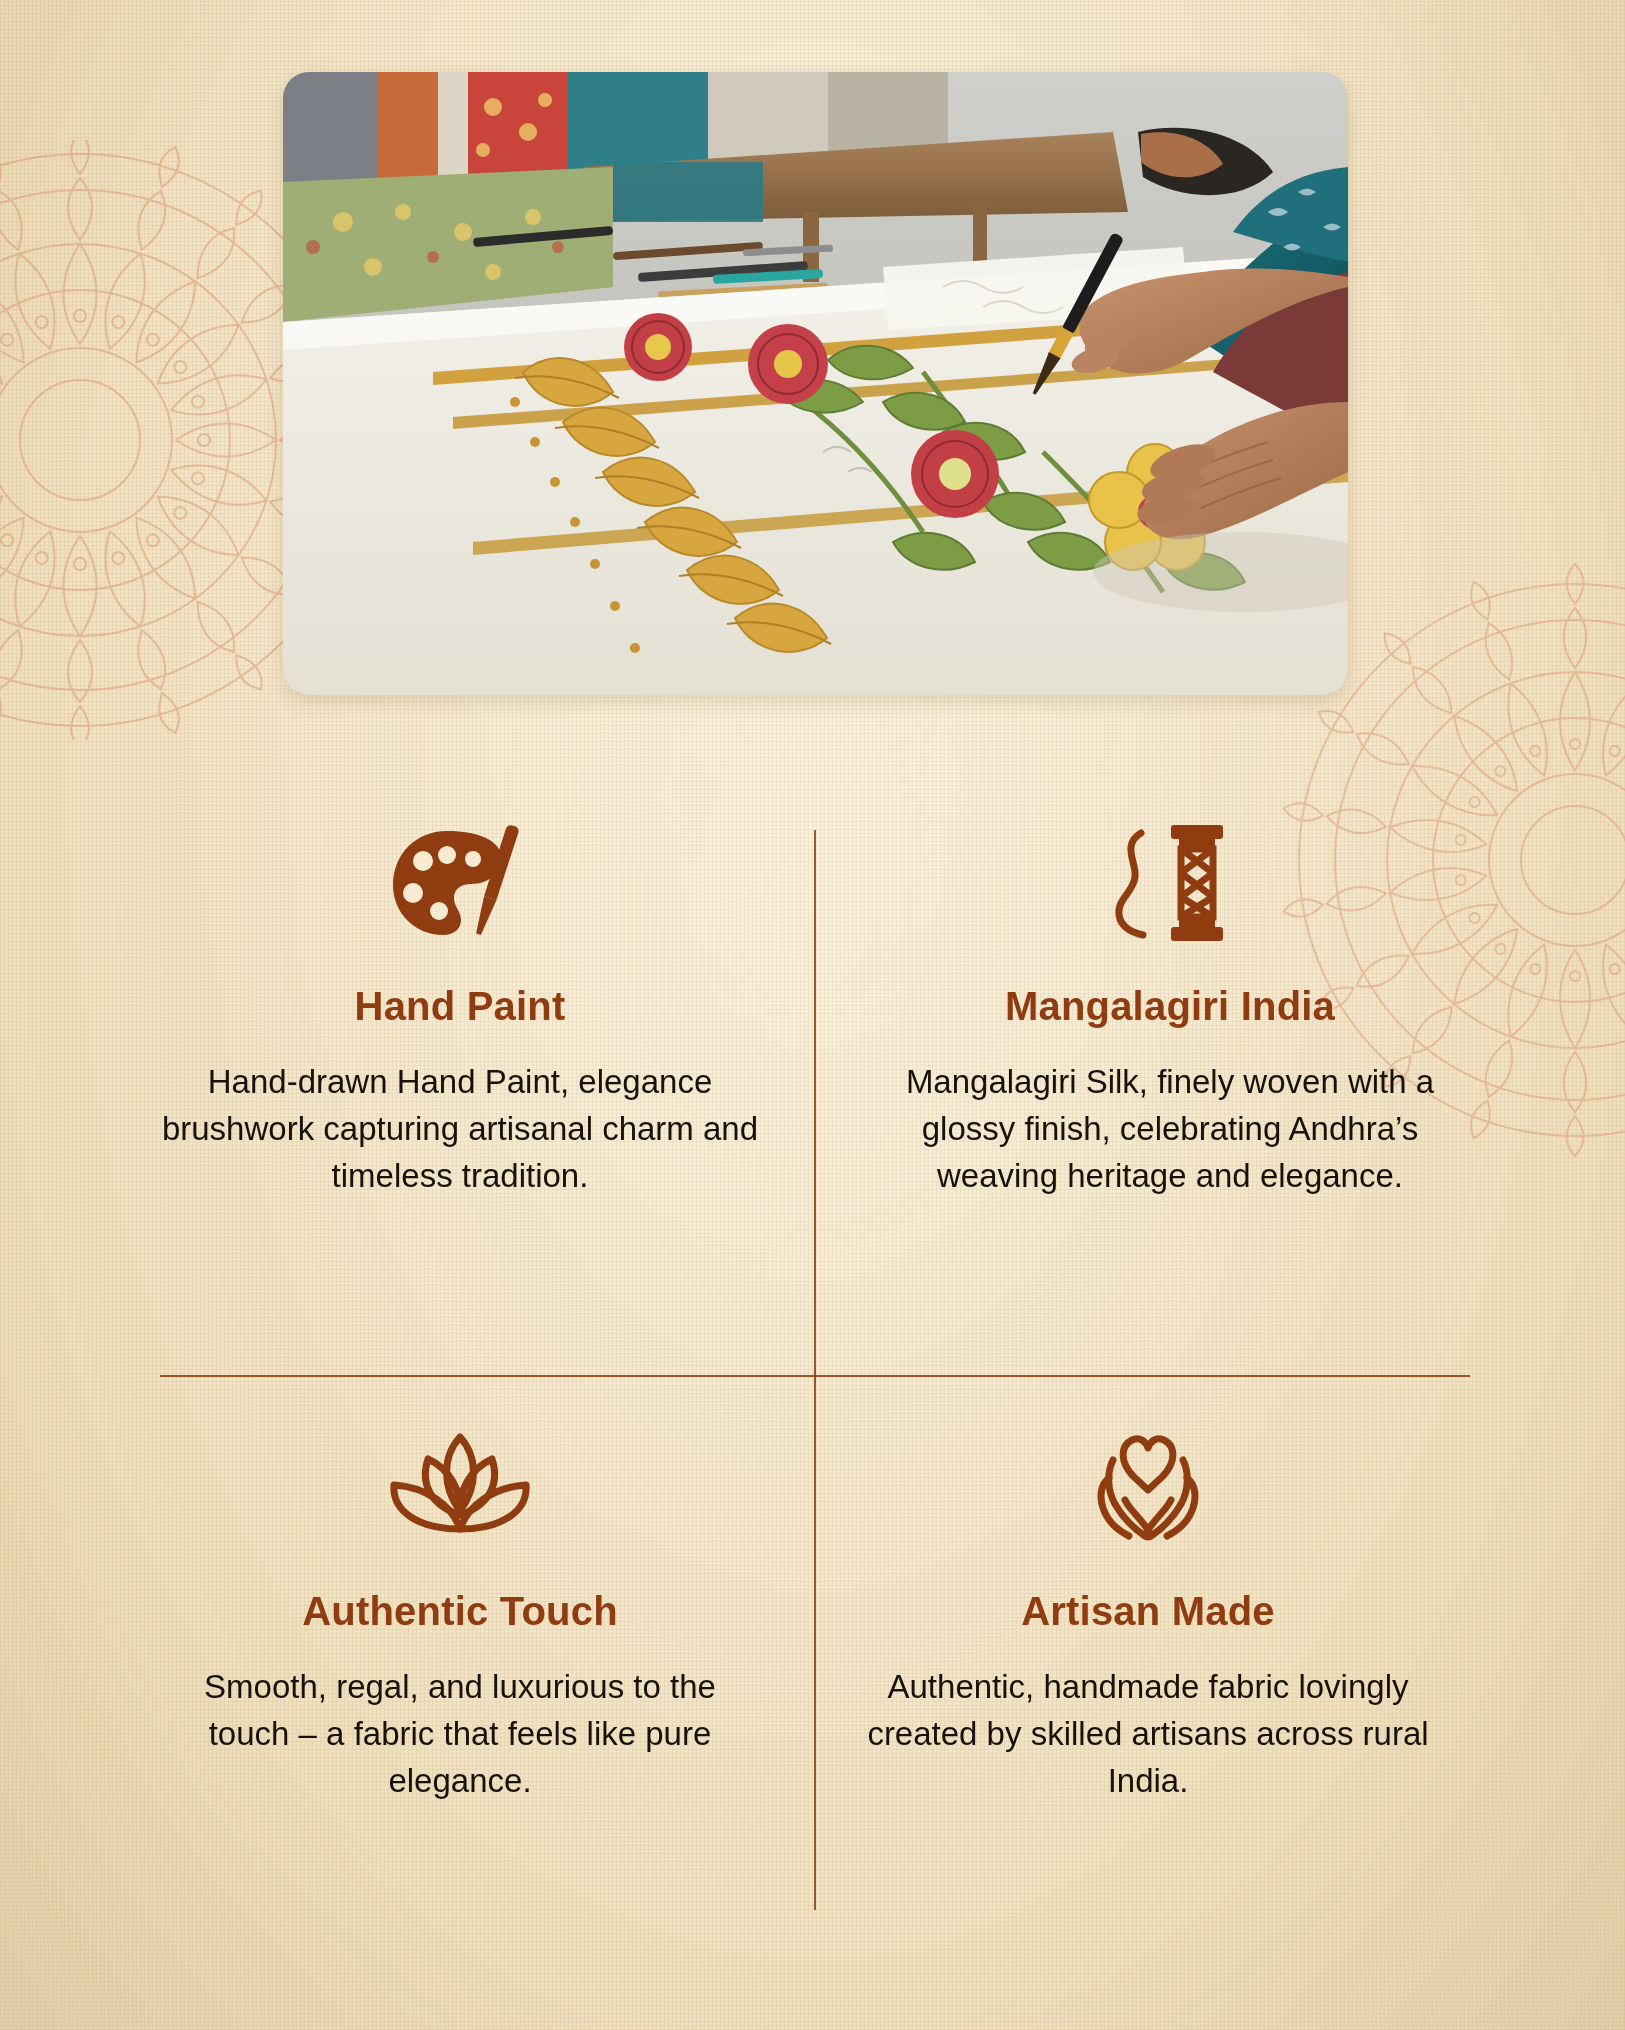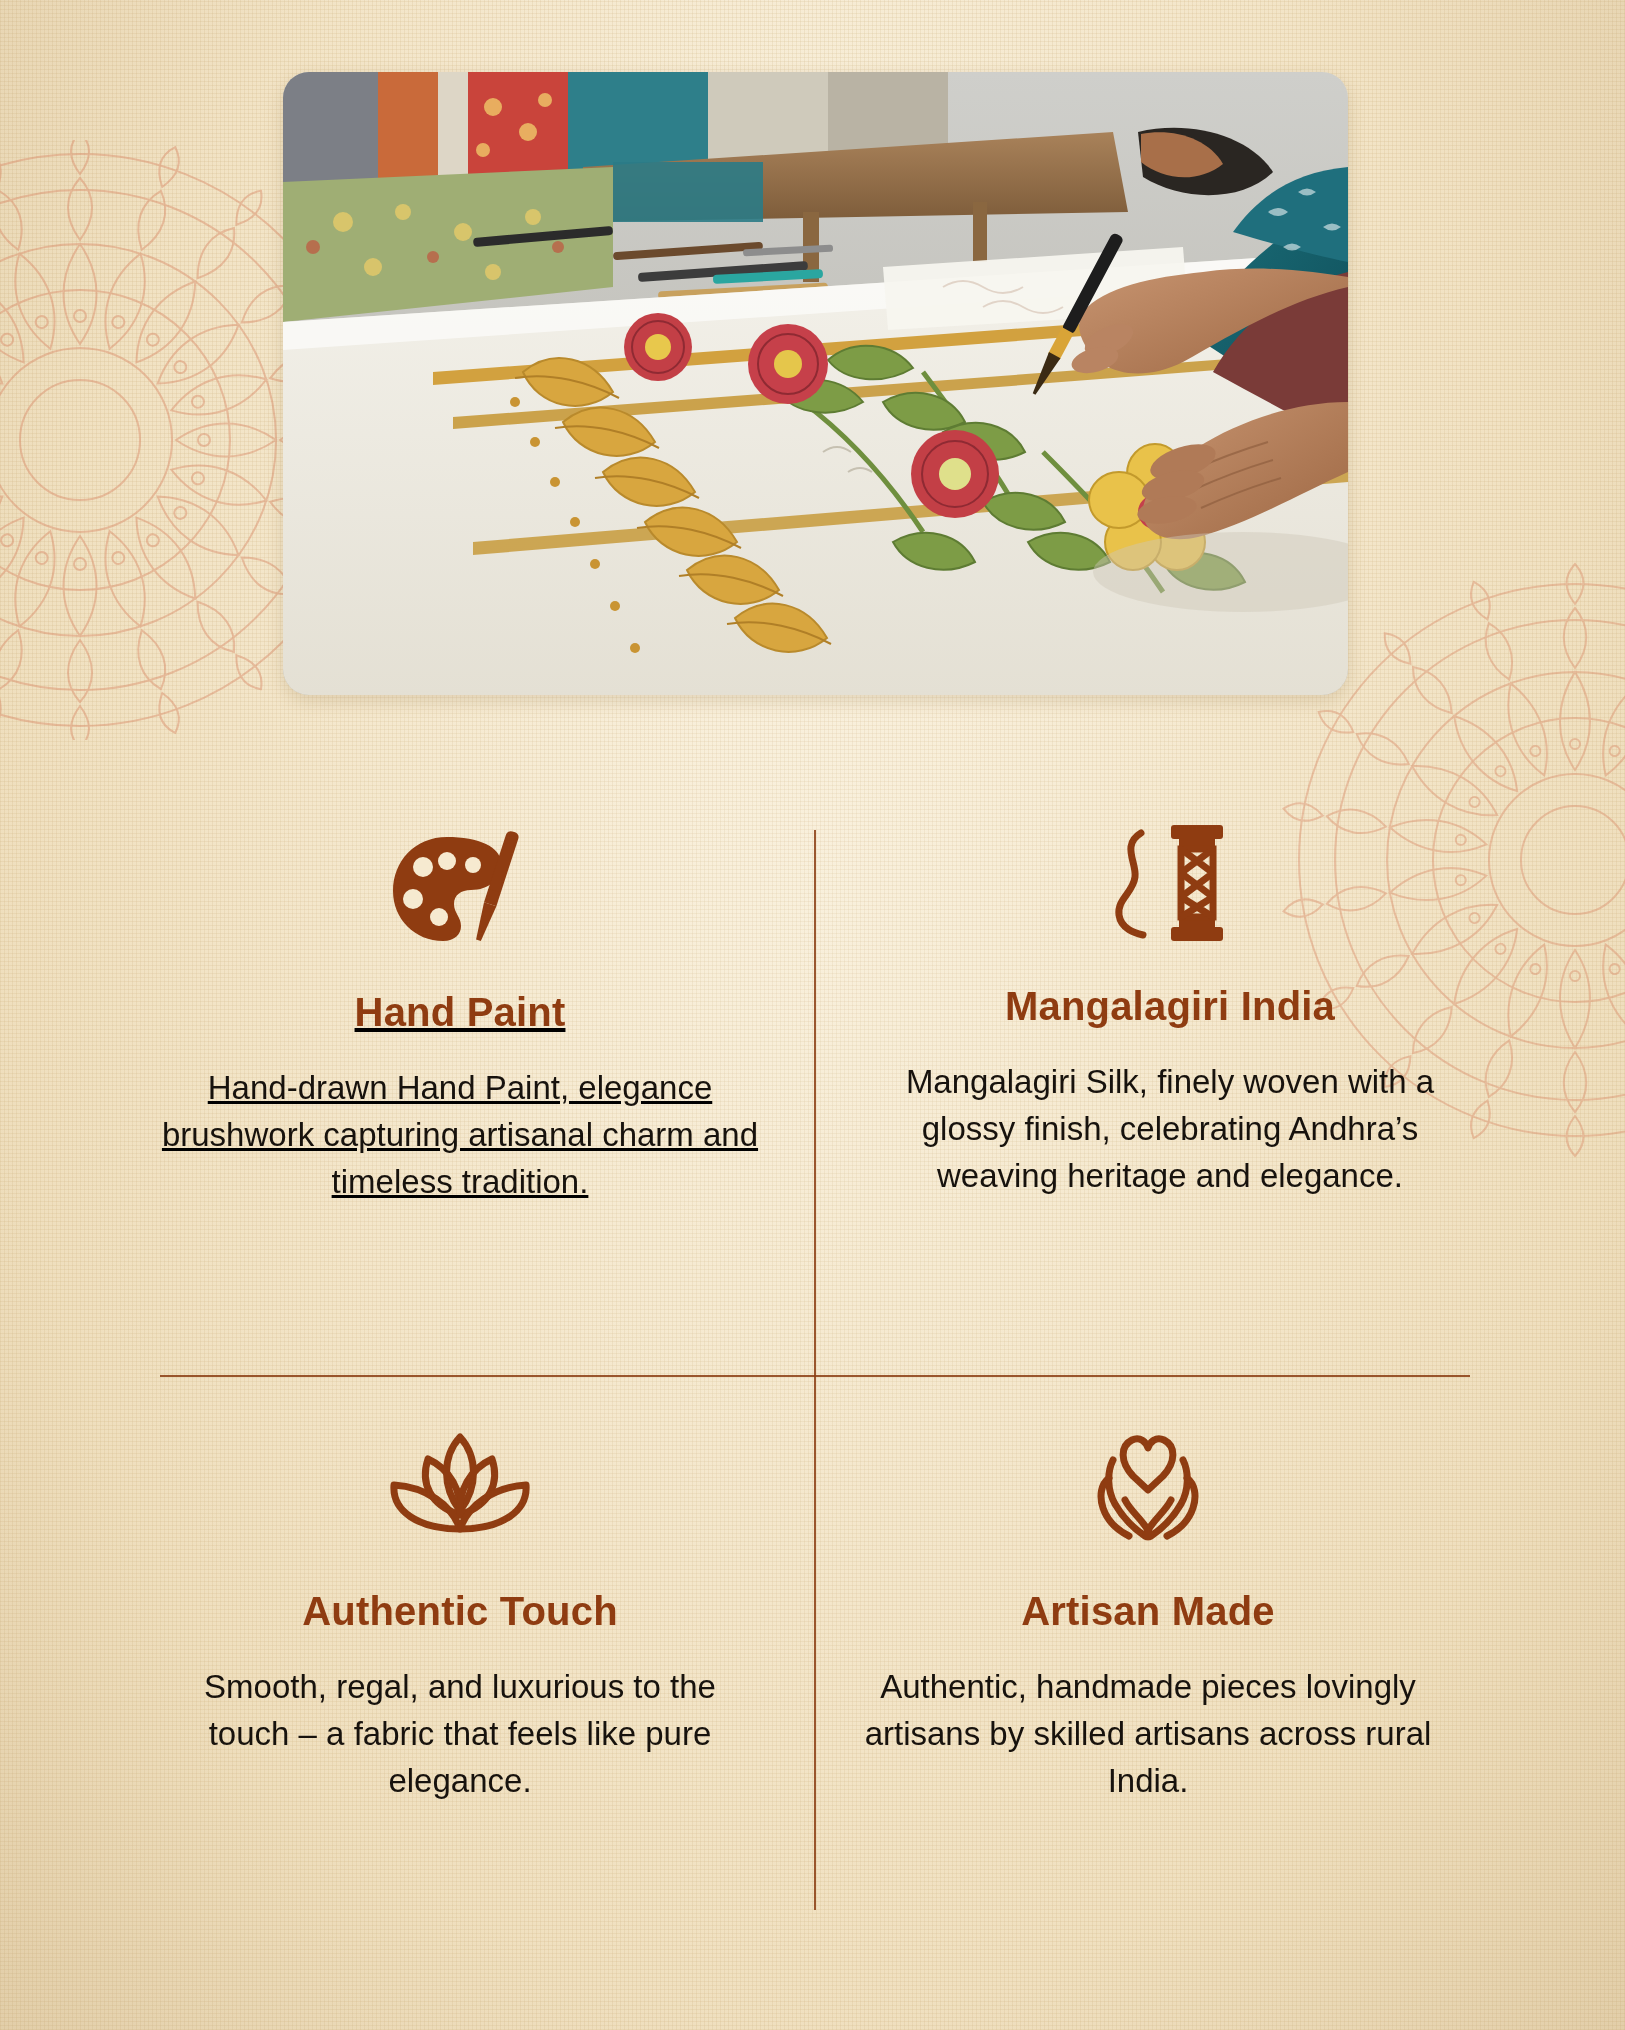--- a/index.html
+++ b/index.html
@@ -99,21 +99,21 @@
     height: 2px;
     background: #8a3c12;
     opacity: 0.85;
   }
   .cell {
     position: absolute;
     width: 640px;
     box-sizing: border-box;
     text-align: center;
   }
-  .cell-tl { left: 20px;  top: 16px; text-decoration: underline; }
+  .cell-tl { left: 20px;  top: 10px; }
   .cell-tr { left: 730px; top: 10px; }
   .cell-bl { left: 20px;  top: 615px; }
   .cell-br { left: 708px; top: 615px; }
 
   .icon-box {
     height: 150px;
     display: flex;
     align-items: center;
     justify-content: center;
   }
@@ -575,16 +575,16 @@
           <g stroke="#8f3c11" stroke-width="7" fill="none" stroke-linejoin="round" stroke-linecap="round">
             <path d="M75,58 C62,44 62,28 74,22 C82,18 88,24 90,30 C92,24 98,18 106,22 C118,28 118,44 105,58 L90,72 Z" transform="translate(-15,-2)"></path>
             <path d="M40,40 C34,52 34,70 42,84 C50,98 60,108 72,116 C76,118 78,116 76,112 C70,100 58,92 52,80"></path>
             <path d="M110,40 C116,52 116,70 108,84 C100,98 90,108 78,116 C74,118 72,116 74,112 C80,100 92,92 98,80"></path>
             <path d="M36,58 C28,64 26,76 30,88 C34,100 44,110 56,116"></path>
             <path d="M114,58 C122,64 124,76 120,88 C116,100 106,110 94,116"></path>
           </g>
         </svg>
       </div>
       <div class="feature-title">Artisan Made</div>
-      <div class="feature-desc">Authentic, handmade pieces lovingly artisans by skilled artisans across rural India.</div>
+      <div class="feature-desc">Authentic, handmade fabric lovingly created by skilled artisans across rural India.</div>
     </div>
   </div>
 </div>
 
 </body></html>

